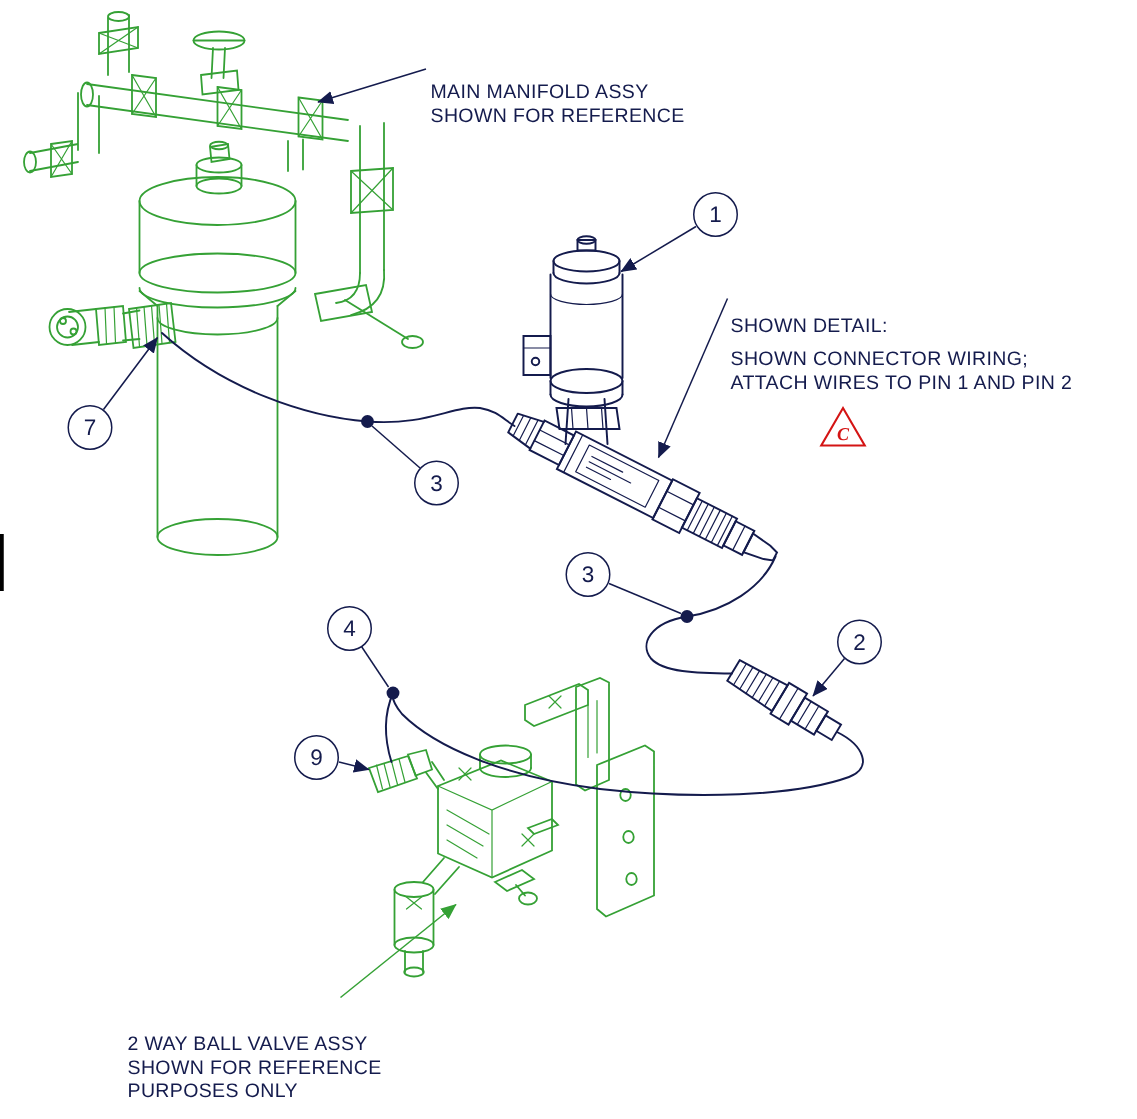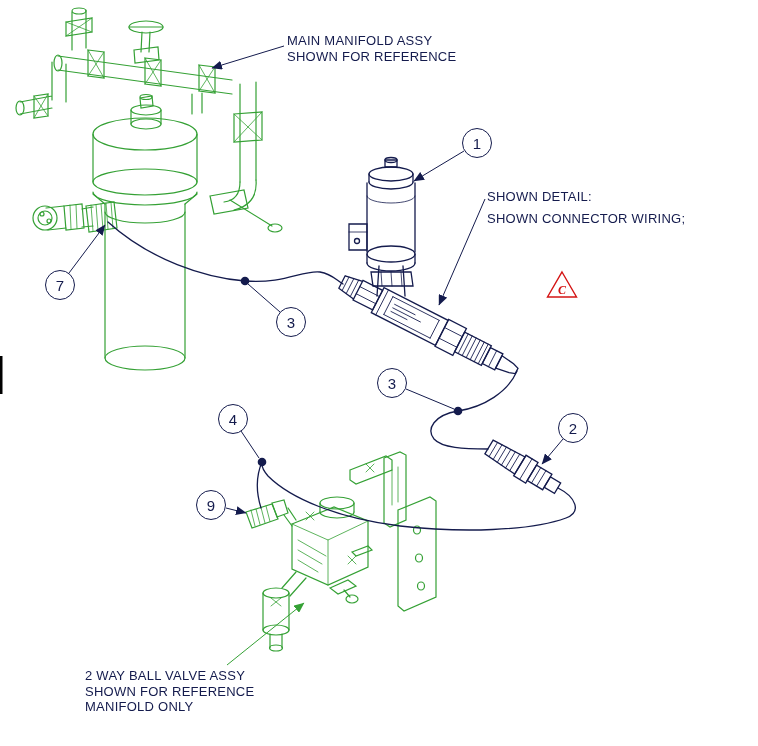--- a/index.html
+++ b/index.html
@@ -16,21 +16,21 @@
   .k  { stroke:var(--ink,#141b4d); fill:none; stroke-width:1.3; stroke-linecap:round; }
   .thin { stroke-width:0.8; }
   .ld path { stroke:var(--ink,#141b4d); fill:none; stroke-width:1; }
   .ld path.gl { stroke:var(--reference_green,#35a135); }
   .dot { fill:var(--ink,#141b4d); stroke:none; }
   .warn { fill:#fff; stroke:var(--warning_red,#d41414); stroke-width:1.4; }
   .warnC { fill:var(--warning_red,#d41414); font:italic 600 12px "Liberation Serif", serif; }
 
   .note {
     position:absolute; color:var(--ink,#141b4d);
-    font-size:13px; line-height:15.5px; letter-spacing:.25px; white-space:nowrap;
+    font-size:13px; line-height:15.5px; letter-spacing:.25px; white-space:nowrap;margin-top:20px;
   }
   .callout {
     position:absolute; width:30px; height:30px; border-radius:50%;
     border:1.6px solid var(--ink,#141b4d); background:#fff;
     display:flex; align-items:center; justify-content:center;
     color:var(--ink,#141b4d); font-size:15px;
   }
 </style>
 </head>
 <body>
@@ -220,26 +220,27 @@
 
   <div class="note" style="left:287px;top:33px">
     <div>MAIN MANIFOLD ASSY</div>
     <div>SHOWN FOR REFERENCE</div>
   </div>
 
   <div class="note" style="left:487px;top:189px">SHOWN DETAIL:</div>
 
   <div class="note" style="left:487px;top:211px">
     <div>SHOWN CONNECTOR WIRING;</div>
+    <div>ATTACH WIRES TO PIN 1 AND PIN 2</div>
   </div>
 
   <div class="note" style="left:85px;top:668px">
     <div>2 WAY BALL VALVE ASSY</div>
     <div>SHOWN FOR REFERENCE</div>
-    <div>MANIFOLD ONLY</div>
+    <div>PURPOSES ONLY</div>
   </div>
 
   <div class="callout" style="left:462px;top:128px">
     <span>1</span>
   </div>
   <div class="callout" style="left:558px;top:413px">
     <span>2</span>
   </div>
   <div class="callout" style="left:276px;top:307px">
     <span>3</span>

